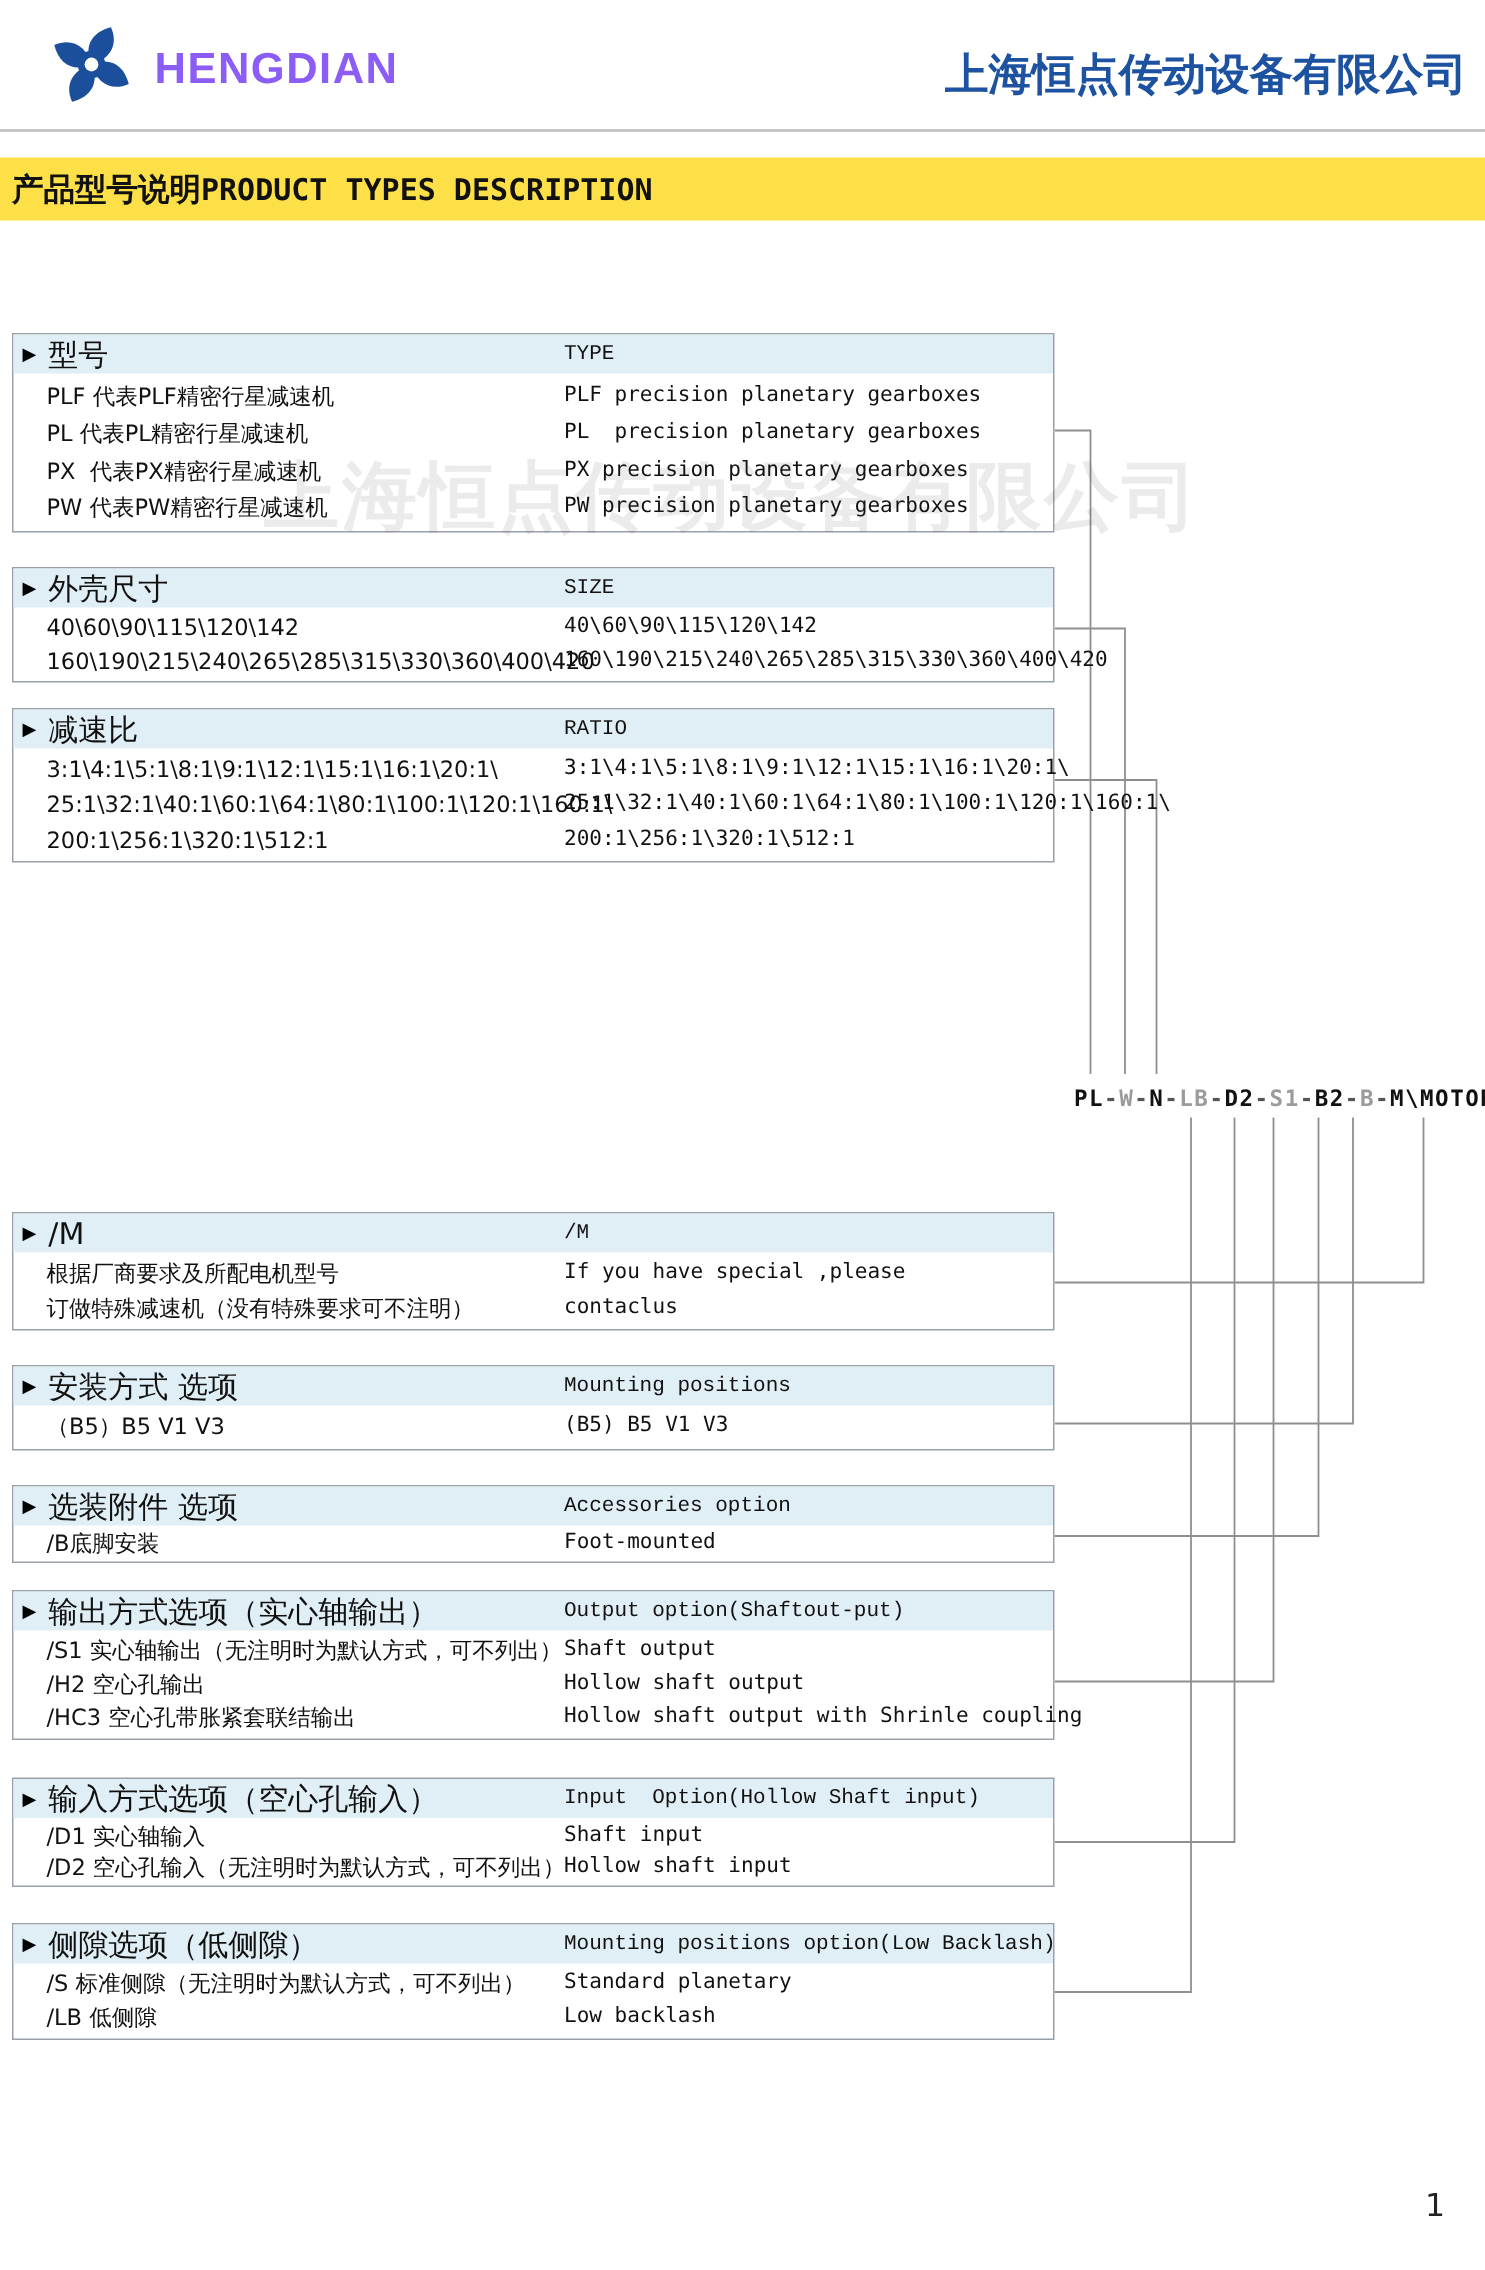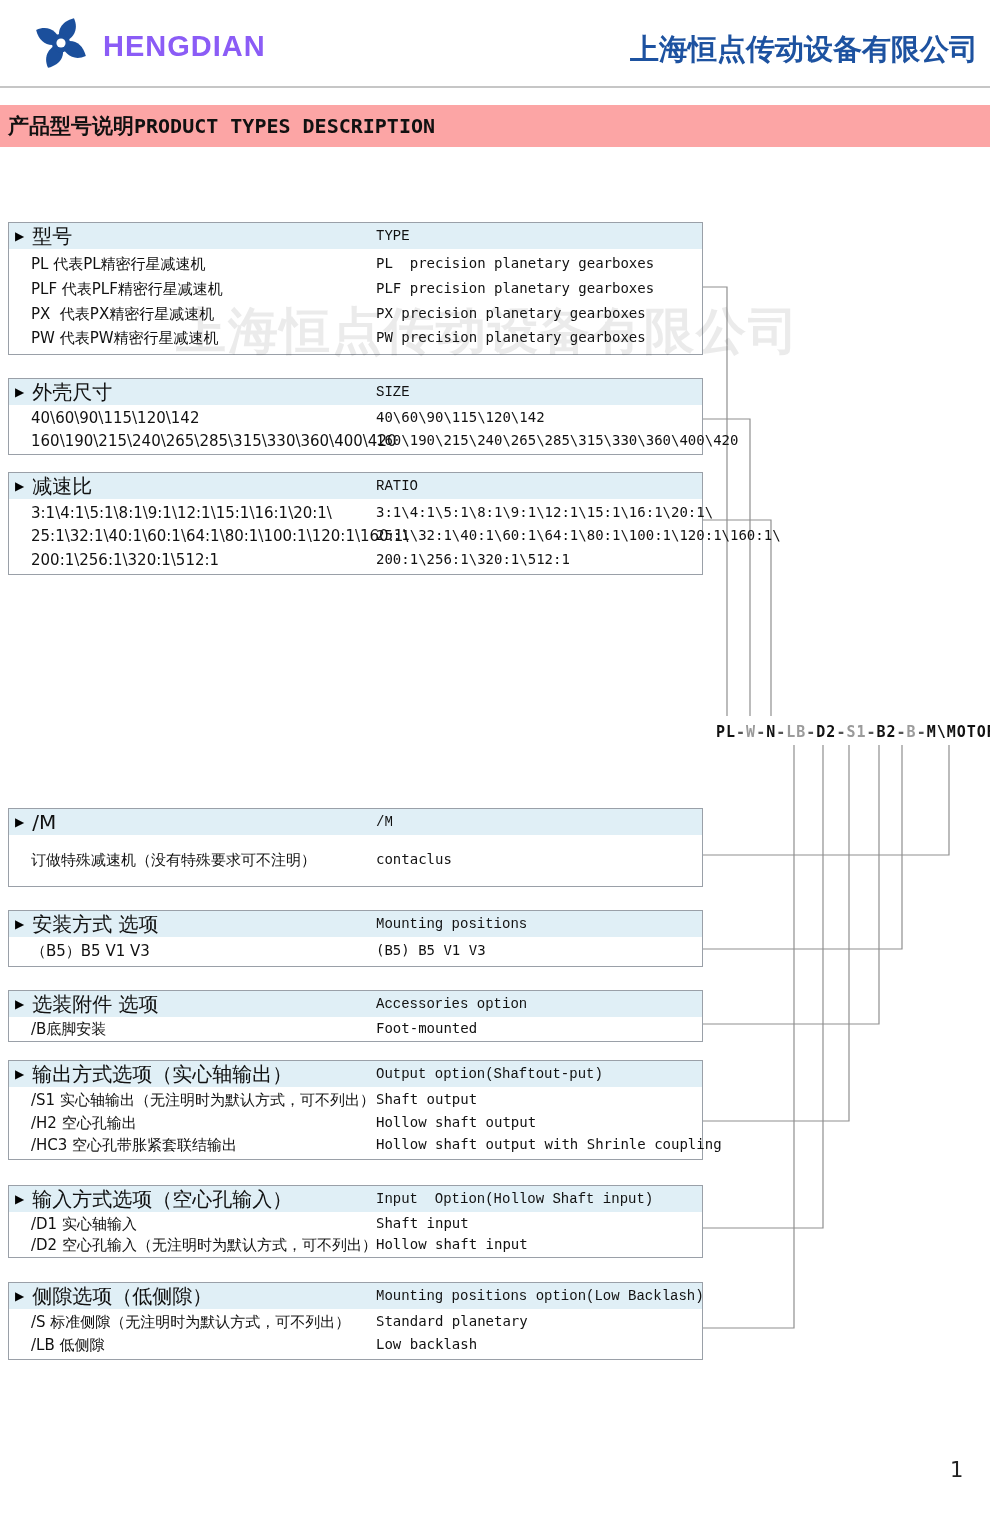--- a/index.html
+++ b/index.html
@@ -8,21 +8,21 @@
     font-family:"DejaVu Sans", sans-serif;color:#111;overflow:hidden;
   }
   
   .logo{position:absolute;left:34px;top:12px;}
   .logo-text{position:absolute;left:103px;top:30px;font-size:29px;font-weight:bold;
     color:#8b5cf6;font-family:Liberation Sans, sans-serif;letter-spacing:1px;}
   .company-name{position:absolute;right:12px;top:30px;font-size:29px;font-weight:bold;
     color:#1d52a0;font-family:"DejaVu Serif",serif;white-space:pre;}
   .header-rule{position:absolute;left:0;top:86px;width:990px;height:2px;background:#c6c6c6;}
   
-  .title-bar{position:absolute;left:0;top:105px;width:990px;height:42px;background:#fca5a5;
+  .title-bar{position:absolute;left:0;top:105px;width:990px;height:42px;background:#fde047;
     display:flex;align-items:center;}
   .title-zh{margin-left:8px;font-size:21px;font-weight:bold;white-space:pre;}
   .title-en{font-size:20px;font-weight:bold;white-space:pre;
     font-family:"DejaVu Sans Mono",monospace;}
   
   .section{position:absolute;left:8px;width:695px;box-sizing:border-box;
     border:1px solid #9aa0a8;background:#fff;z-index:2;}
   .section-header{height:26px;background:#e0eff6;display:flex;align-items:center;position:relative;}
   .tri{margin-left:6px;font-size:12px;color:#000;line-height:1;}
   .h-zh{margin-left:8px;font-size:20px;white-space:pre;}
@@ -94,22 +94,22 @@
   </g>
 </svg>
 
 <div class="section s1">
   <div class="section-header">
     <span class="tri">▶</span>
     <span class="h-zh">型号</span>
     <span class="h-en">TYPE</span>
   </div>
   <div class="rows">
+      <div class="row"><span class="zh">PLF 代表PLF精密行星减速机</span><span class="en">PLF precision planetary gearboxes</span></div>
       <div class="row"><span class="zh">PL 代表PL精密行星减速机</span><span class="en">PL  precision planetary gearboxes</span></div>
-      <div class="row"><span class="zh">PLF 代表PLF精密行星减速机</span><span class="en">PLF precision planetary gearboxes</span></div>
       <div class="row"><span class="zh">PX  代表PX精密行星减速机</span><span class="en">PX precision planetary gearboxes</span></div>
       <div class="row"><span class="zh">PW 代表PW精密行星减速机</span><span class="en">PW precision planetary gearboxes</span></div>
     </div>
 </div>
 <div class="section s2">
   <div class="section-header">
     <span class="tri">▶</span>
     <span class="h-zh">外壳尺寸</span>
     <span class="h-en">SIZE</span>
   </div>
@@ -130,20 +130,21 @@
       <div class="row"><span class="zh">200:1\256:1\320:1\512:1</span><span class="en">200:1\256:1\320:1\512:1</span></div>
     </div>
 </div>
 <div class="section s4">
   <div class="section-header">
     <span class="tri">▶</span>
     <span class="h-zh">/M</span>
     <span class="h-en">/M</span>
   </div>
   <div class="rows">
+      <div class="row"><span class="zh">根据厂商要求及所配电机型号</span><span class="en">If you have special ,please</span></div>
       <div class="row"><span class="zh">订做特殊减速机（没有特殊要求可不注明）</span><span class="en">contaclus</span></div>
     </div>
 </div>
 <div class="section s5">
   <div class="section-header">
     <span class="tri">▶</span>
     <span class="h-zh">安装方式 选项</span>
     <span class="h-en">Mounting positions</span>
   </div>
   <div class="rows">

